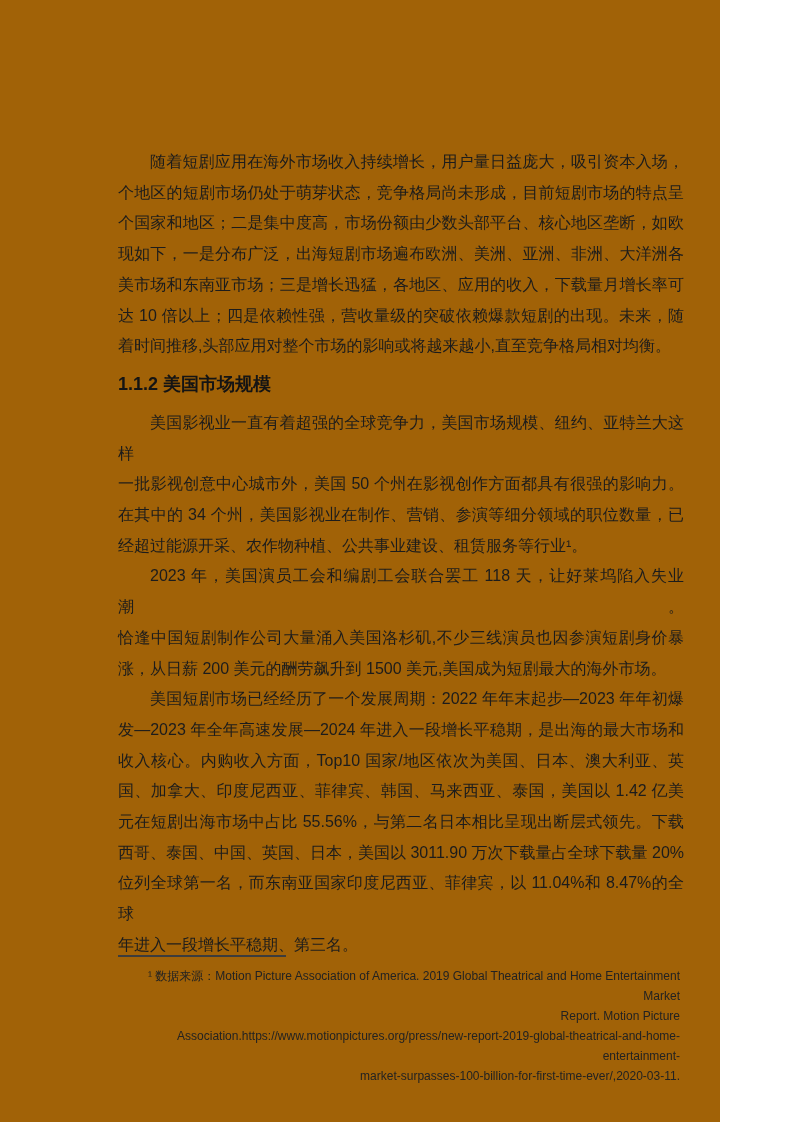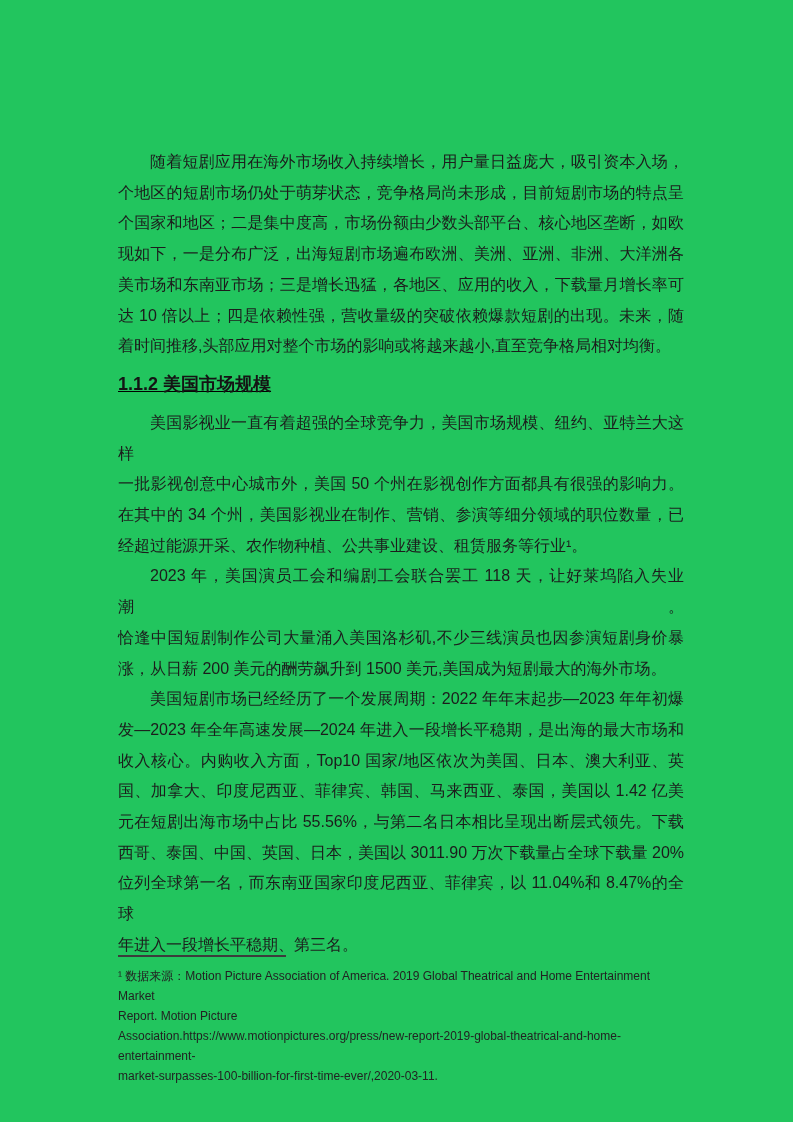--- a/index.html
+++ b/index.html
@@ -2,23 +2,23 @@
 <html><head>
 <meta charset="utf-8">
 <style>
   html, body {
     margin: 0;
     padding: 0;
     background: #ffffff;
   }
   .page {
     position: relative;
-    width: 793px;
+    width: 720px;
     height: 1122px;
-    background: #22c55e;
+    background: #a16207;
     overflow: hidden;
     font-family: "Liberation Sans", sans-serif;
   }
   .content {
     position: absolute;
     left: 118px;
     top: 147px;
     width: 566px;
   }
   .para {
@@ -34,21 +34,20 @@
   .para.body .line.just {
     white-space: normal;
     text-align: justify;
     text-align-last: justify;
   }
   .para.body .line.indent {
     text-indent: 32px;
   }
   .para.heading {
     margin: 7px 0 8px 0;
-    text-decoration: underline;
   }
   .para.heading .line {
     font-size: 18px;
     line-height: 31px;
     font-weight: 700;
     color: #141414;
     text-align: left;
   }
   .footnote {
     position: absolute;
@@ -59,21 +58,21 @@
   .fn-rule {
     width: 168px;
     height: 0;
     border-top: 2px solid #3c3c3c;
     margin-bottom: 9px;
   }
   .fn-line {
     font-size: 12px;
     line-height: 20px;
     color: #222222;
-    text-align: left;
+    text-align: right;
   }
 </style>
 </head>
 <body>
 
 <div class="page">
   <div class="content">
       <div class="para body">
         <div class="line indent just">随着短剧应用在海外市场收入持续增长，用户量日益庞大，吸引资本入场，</div>
         <div class="line just">个地区的短剧市场仍处于萌芽状态，竞争格局尚未形成，目前短剧市场的特点呈</div>

